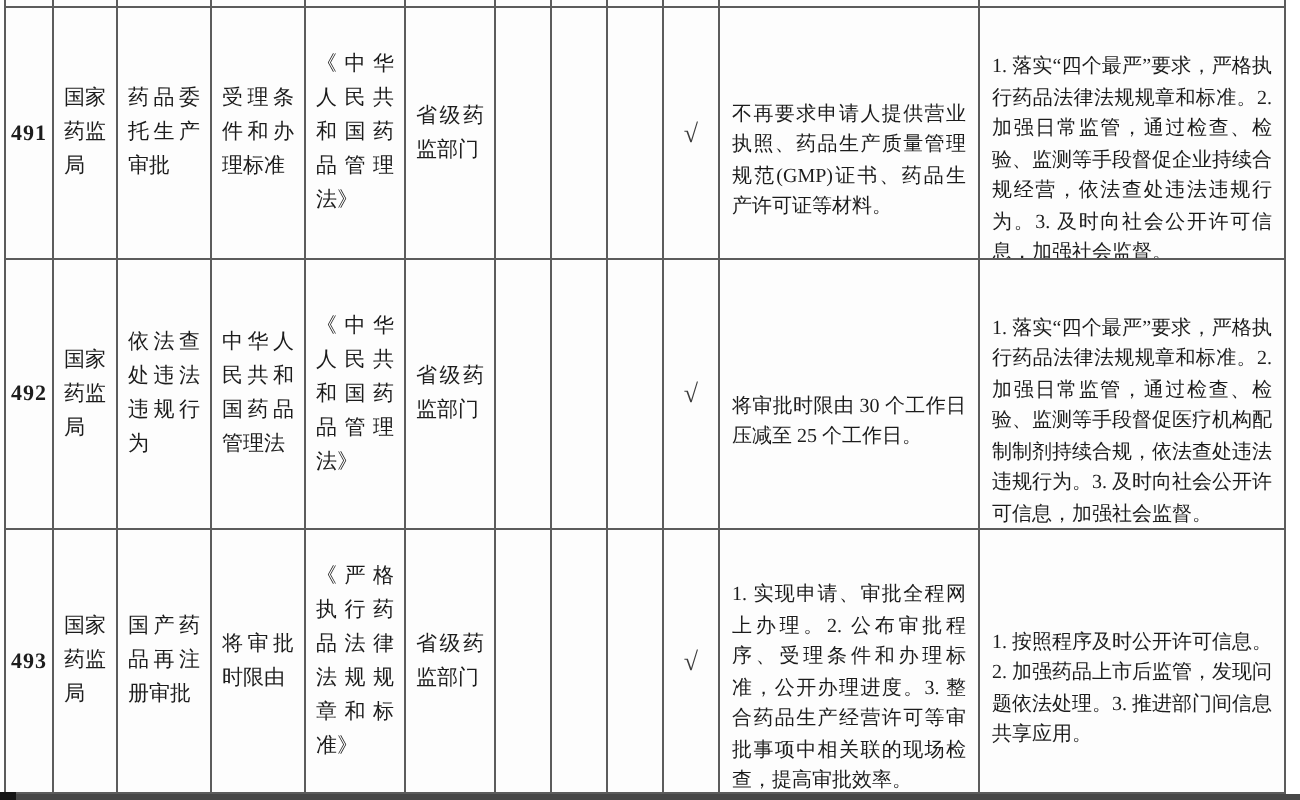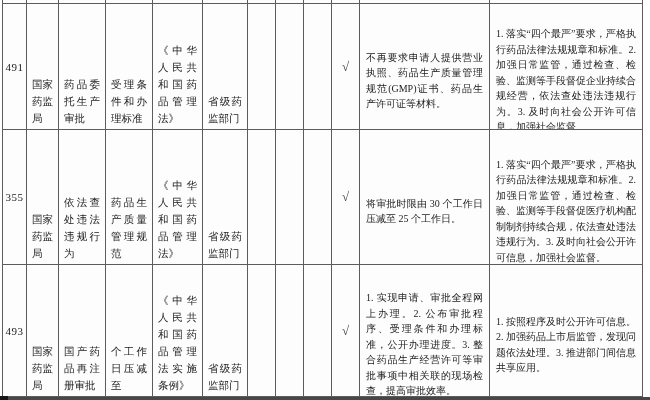--- a/index.html
+++ b/index.html
@@ -24,22 +24,22 @@
   }
   .row{display:contents;}
   .cell{
     box-sizing:border-box;
     border-right:1px solid var(--line);
     border-bottom:1px solid var(--line);
     background:var(--paper);
     display:flex;align-items:center;
     overflow:hidden;
   }
-  .seq{justify-content:center;font-size:11px;letter-spacing:.5px;}
-  .cjk{padding:2px 5px;font-size:10.5px;line-height:17px;align-items:flex-end;}
+  .seq{justify-content:center;font-size:11px;letter-spacing:.5px;font-weight:bold;}
+  .cjk{padding:2px 5px;font-size:10.5px;line-height:17px;}
   .cjk .j{width:100%;text-align:justify;text-align-last:left;text-justify:inter-character;}
   .check{justify-content:center;font-size:13px;color:#3d3d3d;}
   .txt{padding:3px 6px;font-size:10px;line-height:15.5px;}
   .txt .j{width:100%;text-align:justify;text-align-last:left;text-justify:inter-character;margin-top:28px;}
   .bottom-bar{
     position:absolute;left:0;top:397px;width:650px;height:3px;
     background:#474747;
   }
   .bottom-corner{
     position:absolute;left:0;top:396px;width:8px;height:4px;
@@ -91,29 +91,29 @@
       </div>
     <div class="cell txt">
         <span class="j">不再要求申请人提供营业执照、药品生产质量管理规范(GMP)证书、药品生产许可证等材料。</span>
       </div>
     <div class="cell txt">
         <span class="j">1. 落实“四个最严”要求，严格执行药品法律法规规章和标准。2. 加强日常监管，通过检查、检验、监测等手段督促企业持续合规经营，依法查处违法违规行为。3. 及时向社会公开许可信息，加强社会监督。</span>
       </div>
   </div>
 
   <div class="row">
-    <div class="cell seq">355</div>
+    <div class="cell seq">492</div>
     <div class="cell cjk">
         <span class="j">国家药监局</span>
       </div>
     <div class="cell cjk">
         <span class="j">依法查处违法违规行为</span>
       </div>
     <div class="cell cjk">
-        <span class="j">药品生产质量管理规范</span>
+        <span class="j">中华人民共和国药品管理法</span>
       </div>
     <div class="cell cjk">
         <span class="j">《中华人民共和国药品管理法》</span>
       </div>
     <div class="cell cjk">
         <span class="j">省级药监部门</span>
       </div>
     <div class="cell"></div>
     <div class="cell"></div>
     <div class="cell"></div>
@@ -130,24 +130,24 @@
 
   <div class="row">
     <div class="cell seq">493</div>
     <div class="cell cjk">
         <span class="j">国家药监局</span>
       </div>
     <div class="cell cjk">
         <span class="j">国产药品再注册审批</span>
       </div>
     <div class="cell cjk">
-        <span class="j">个工作日压减至</span>
+        <span class="j">将审批时限由</span>
       </div>
     <div class="cell cjk">
-        <span class="j">《中华人民共和国药品管理法实施条例》</span>
+        <span class="j">《严格执行药品法律法规规章和标准》</span>
       </div>
     <div class="cell cjk">
         <span class="j">省级药监部门</span>
       </div>
     <div class="cell"></div>
     <div class="cell"></div>
     <div class="cell"></div>
     <div class="cell check">
         <span>√</span>
       </div>

